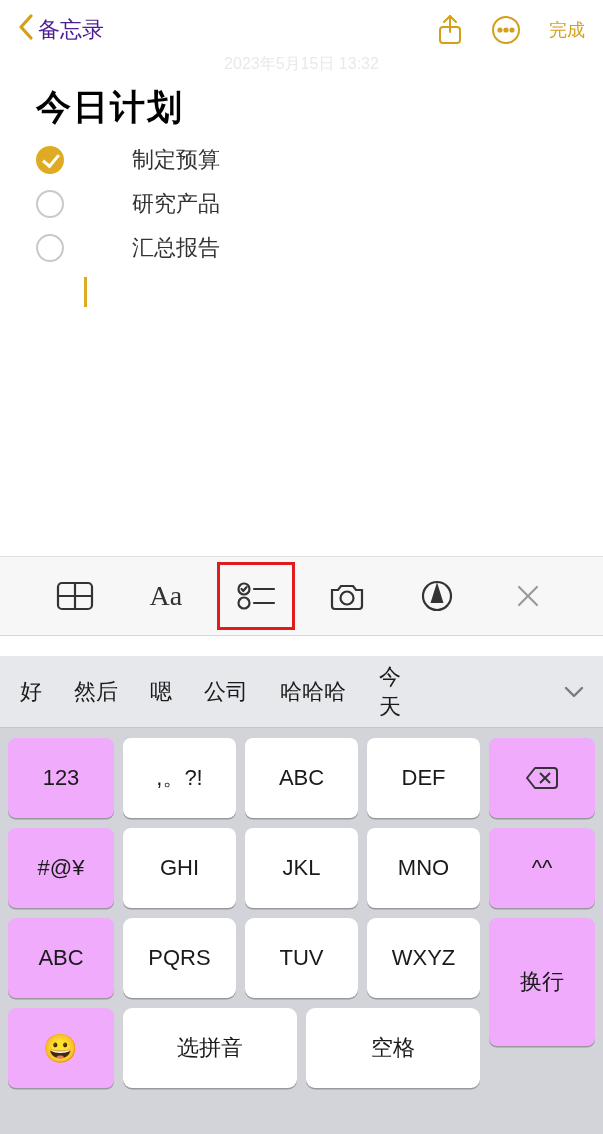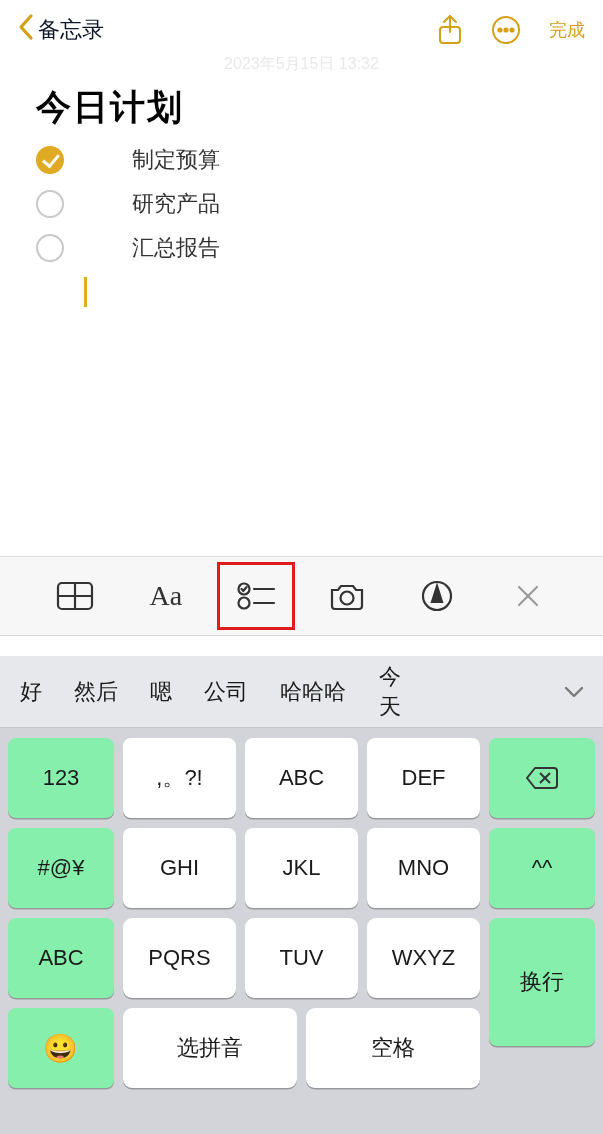--- a/index.html
+++ b/index.html
@@ -1,19 +1,19 @@
 <!DOCTYPE html>
 <html><head>
   <meta charset="utf-8">
   <style>
     * { margin: 0; padding: 0; box-sizing: border-box; }
     html, body { width: 603px; height: 1134px; font-family: -apple-system, "PingFang SC", sans-serif; background: #fff; overflow: hidden; }
 
     .header { height: 60px; display: flex; align-items: center; padding: 0 18px; justify-content: space-between; }
-    .hleft { display: flex; align-items: center; gap: 4px; color: #0f172a; }
+    .hleft { display: flex; align-items: center; gap: 4px; color: #4c1d95; }
     .hleft .chev { font-size: 30px; font-weight: 300; }
     .hleft .lbl { font-size: 22px; }
     .hright { display: flex; align-items: center; gap: 28px; color: #d4a018; }
     .hright .done { font-size: 18px; }
     .icon-share, .icon-more { display: inline-flex; }
 
     .timestamp { text-align: center; font-size: 16px; color: #e9e9e9; margin-top: -6px; height: 20px; }
 
     .content { padding: 10px 48px 0 36px; font-family: Liberation Mono, monospace; }
     .title { font-size: 35px; font-weight: 700; letter-spacing: 2px; margin-bottom: 14px; }
@@ -31,21 +31,21 @@
     .aa { font-size: 28px; font-family: Georgia, serif; }
 
     .kbwrap { position: absolute; top: 656px; left: 0; width: 603px; height: 478px; background: #d2d4d9; }
     .sugg { height: 72px; display: flex; align-items: center; padding: 0 4px; border-bottom: 1px solid #c4c6cb; background: #e7e8ec; }
     .sugg .s { flex: 0 0 auto; text-align: center; font-size: 22px; color: #1a1a1a; padding: 0 16px; }
     .sugg .expand { margin-left: auto; padding: 0 14px; color: #7a7a7a; font-size: 22px; }
 
     .keys { padding: 10px 8px 0 8px; }
     .row { display: flex; gap: 9px; margin-bottom: 10px; height: 80px; }
     .key { background: #fff; border-radius: 8px; box-shadow: 0 1.5px 0 rgba(0,0,0,0.28); display: flex; align-items: center; justify-content: center; font-size: 22px; color: #1a1a1a; }
-    .key.fn { background: #86efac; }
+    .key.fn { background: #f0abfc; }
     .key.side { width: 106px; flex-shrink: 0; }
     .key.ret { width: 106px; height: 128px; }
     .grid3 { display: flex; gap: 9px; flex: 1; }
     .grid3 .key { flex: 1; }
     .space { flex: 2; }
     .pinyin { flex: 1; font-family: Liberation Mono, monospace; }
     .row-last { display: flex; gap: 9px; height: 170px; }
     .leftstack { display: flex; flex-direction: column; gap: 10px; width: 106px; }
     .leftstack .key { flex: 1; }
     .midstack { flex: 1; display: flex; flex-direction: column; gap: 10px; }

